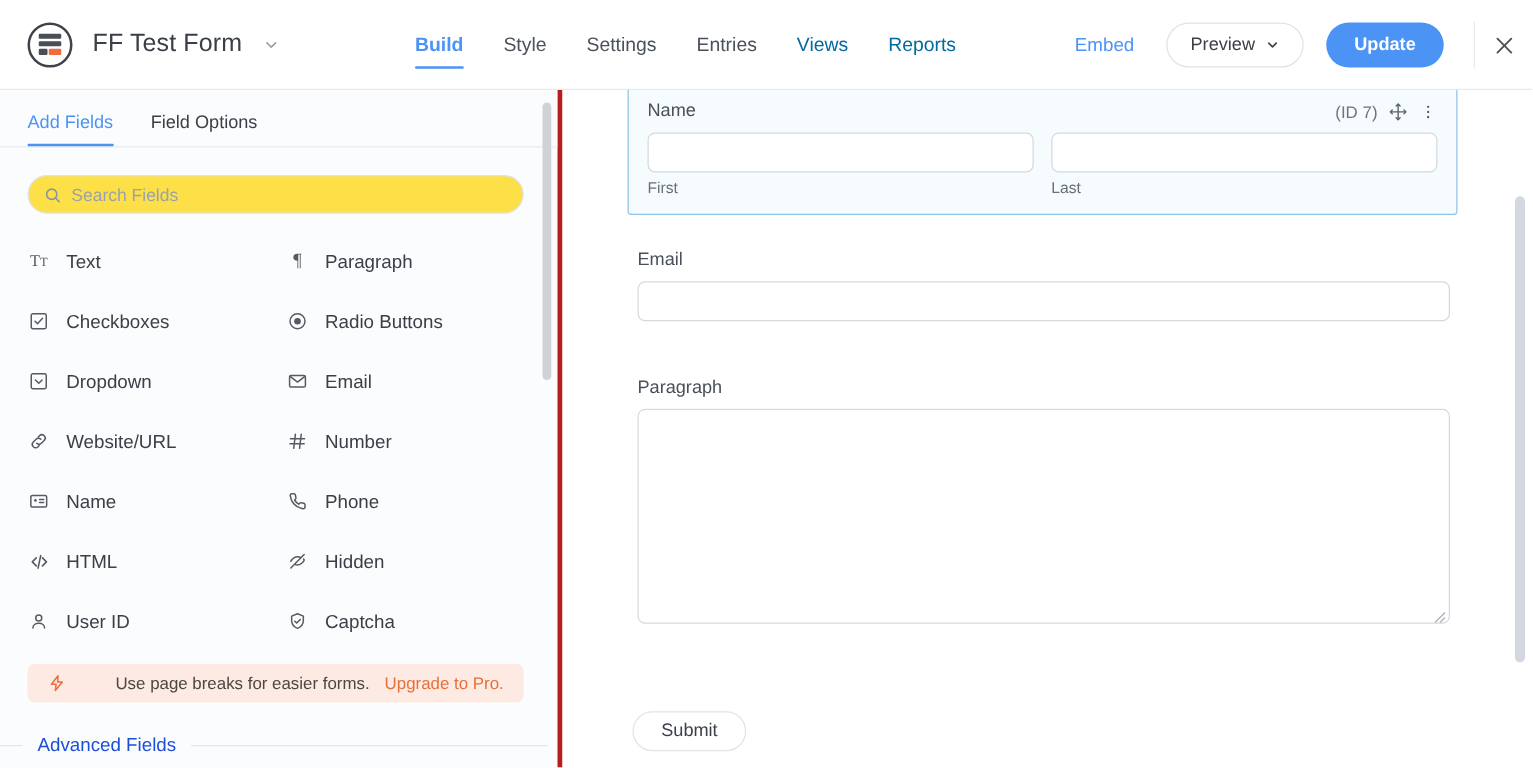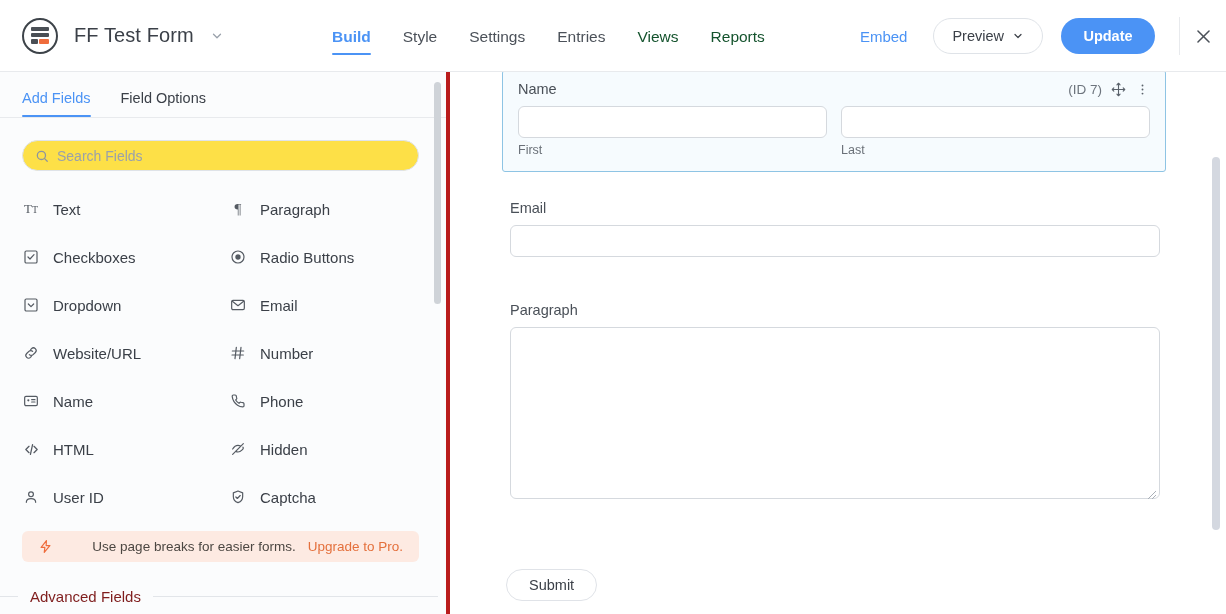--- a/index.html
+++ b/index.html
@@ -53,21 +53,21 @@
   }
   .nav-tab {
     position: relative; font-size: 15.5px; color: #4b5159; cursor: pointer;
     padding: 24px 0 23px 0; white-space: nowrap;
   }
   .nav-tab.active { color: #4b93f5; font-weight: bold; }
   .nav-tab.active::after {
     content: ""; position: absolute; left: 0; right: 0; bottom: 14px;
     height: 2px; background: #4b93f5; border-radius: 1px;
   }
-  .nav-tab.muted { color: #14532d; }
+  .nav-tab.muted { color: #0369a1; }
 
   .top-actions {
     position: absolute; right: 0; top: 0; height: 72px;
     display: flex; align-items: center; padding-right: 0;
   }
   .embed-link {
     color: #4b93f5; font-size: 15px; cursor: pointer; margin-right: 26px;
   }
   .btn-preview {
     height: 36px; min-width: 108px; padding: 0 18px;
@@ -145,21 +145,21 @@
   .promo .bolt { color: #ef6c3c; display: flex; flex: none; }
   .promo .ptext { font-size: 13.5px; color: #4c4742; flex: 1; text-align: right; }
   .promo .plink { font-size: 13.5px; color: #e4703c; cursor: pointer; }
 
   .adv-divider {
     display: flex; align-items: center; gap: 12px;
     margin: 26px 0 0 0; padding-right: 8px;
   }
   .adv-divider .line-l { width: 18px; height: 1px; background: #e2e5e9; }
   .adv-divider .line-r { flex: 1; height: 1px; background: #e2e5e9; }
-  .adv-divider .adv-label { font-size: 15px; color: #7f1d1d; white-space: nowrap; }
+  .adv-divider .adv-label { font-size: 15px; color: #1d4ed8; white-space: nowrap; }
 
   .side-scroll {
     position: absolute; right: 5px; top: 10px; width: 7px; height: 222px;
     background: #cfd3d8; border-radius: 4px; cursor: pointer;
   }
 
   
   .canvas {
     position: absolute; left: 450px; top: 72px; width: 776px; height: 542px;
     background: #ffffff; overflow: hidden;

